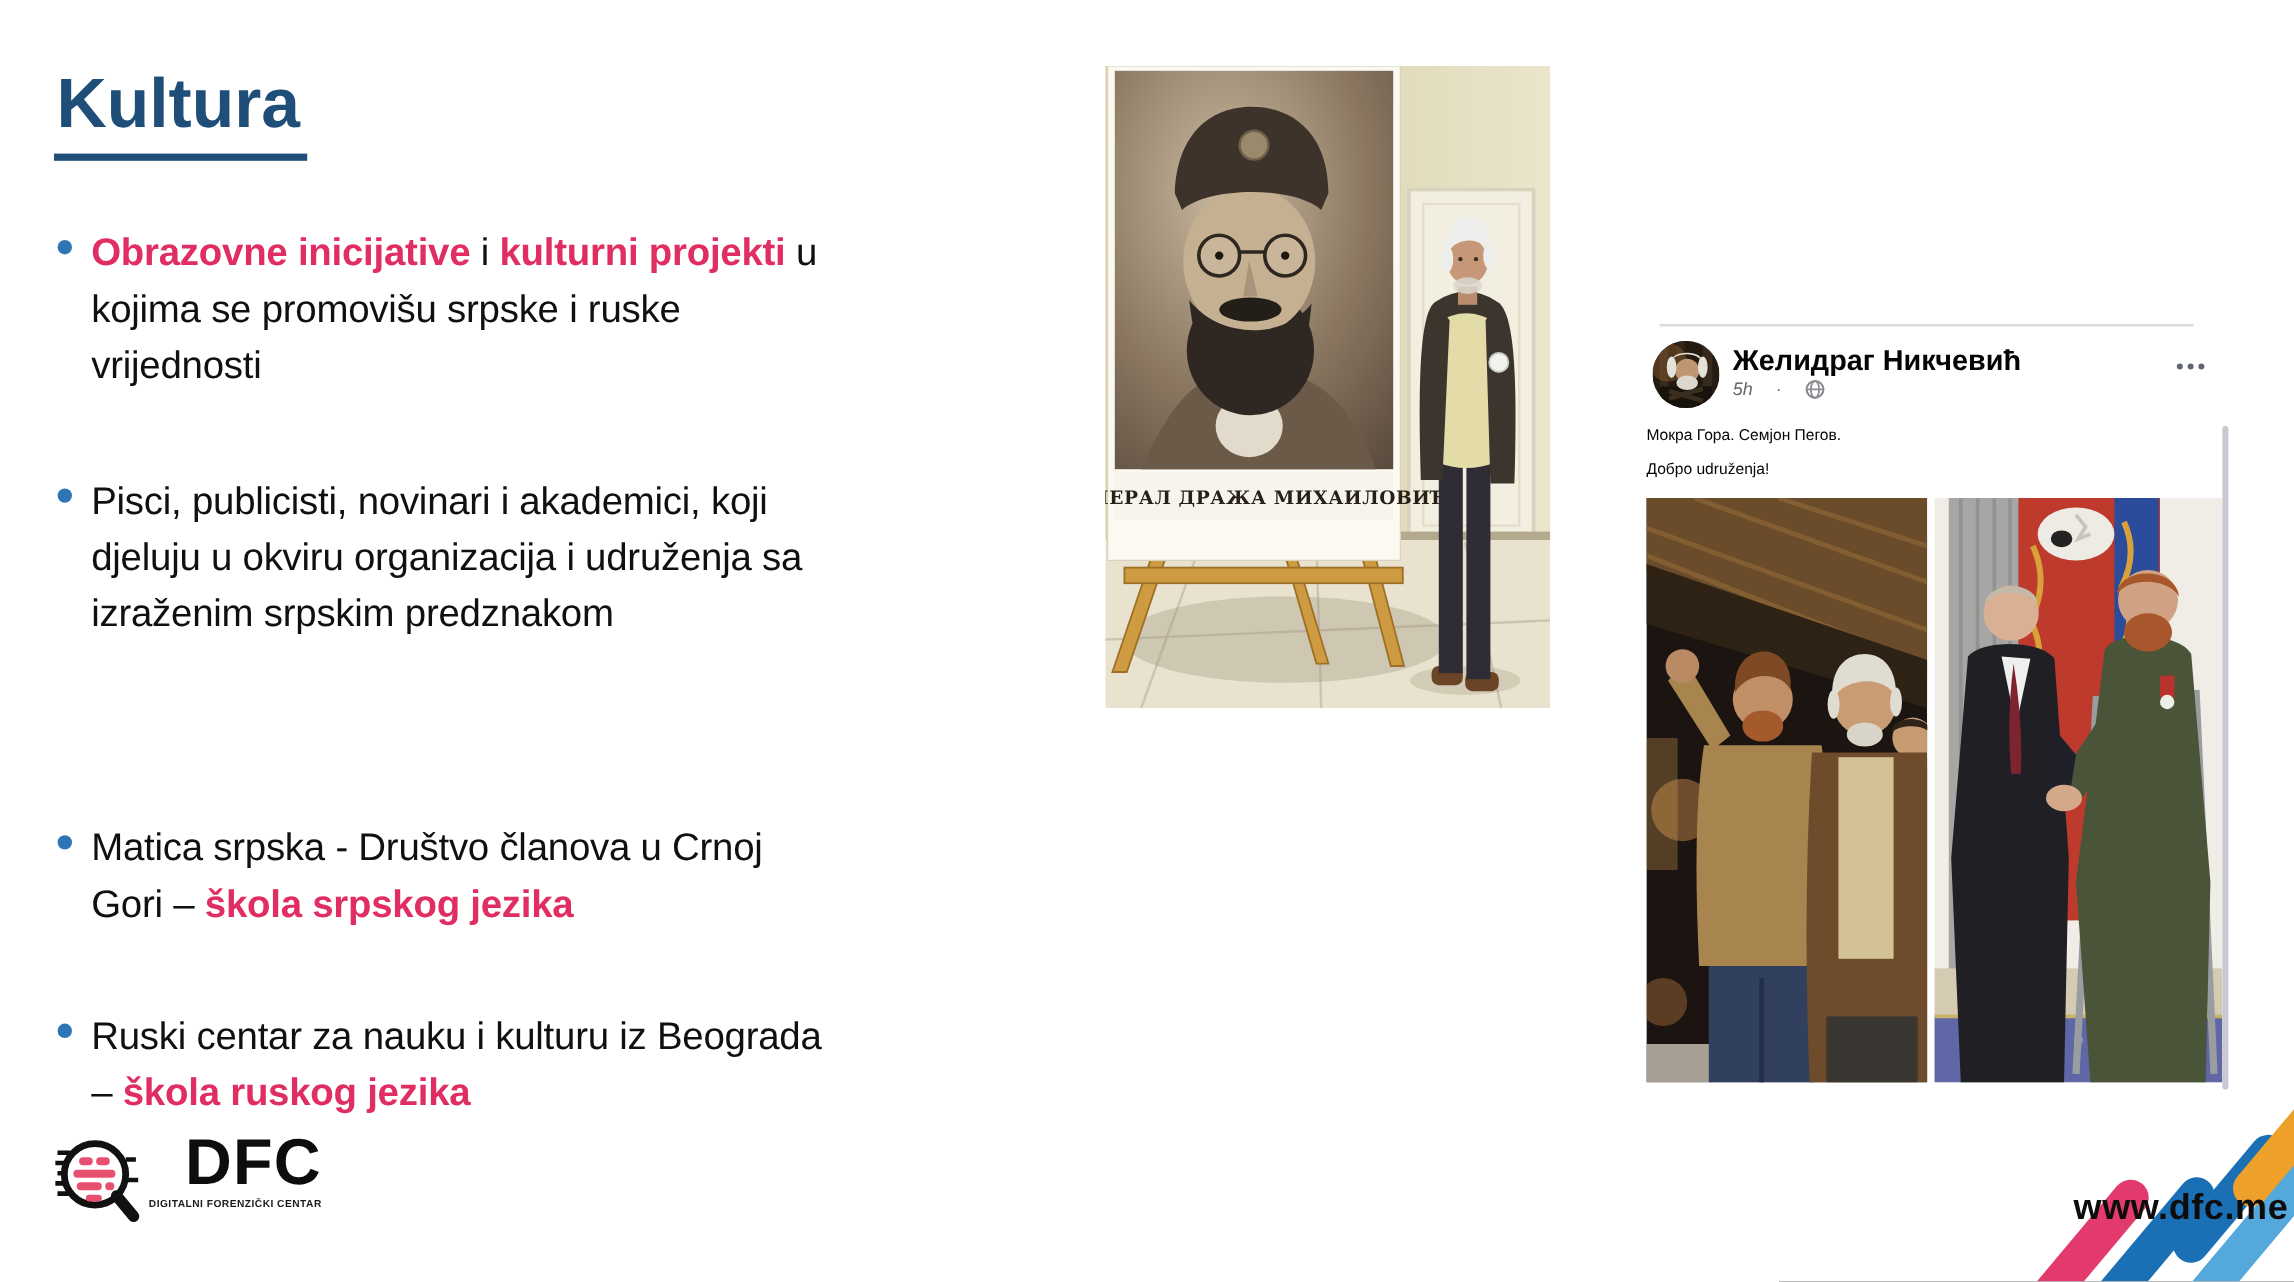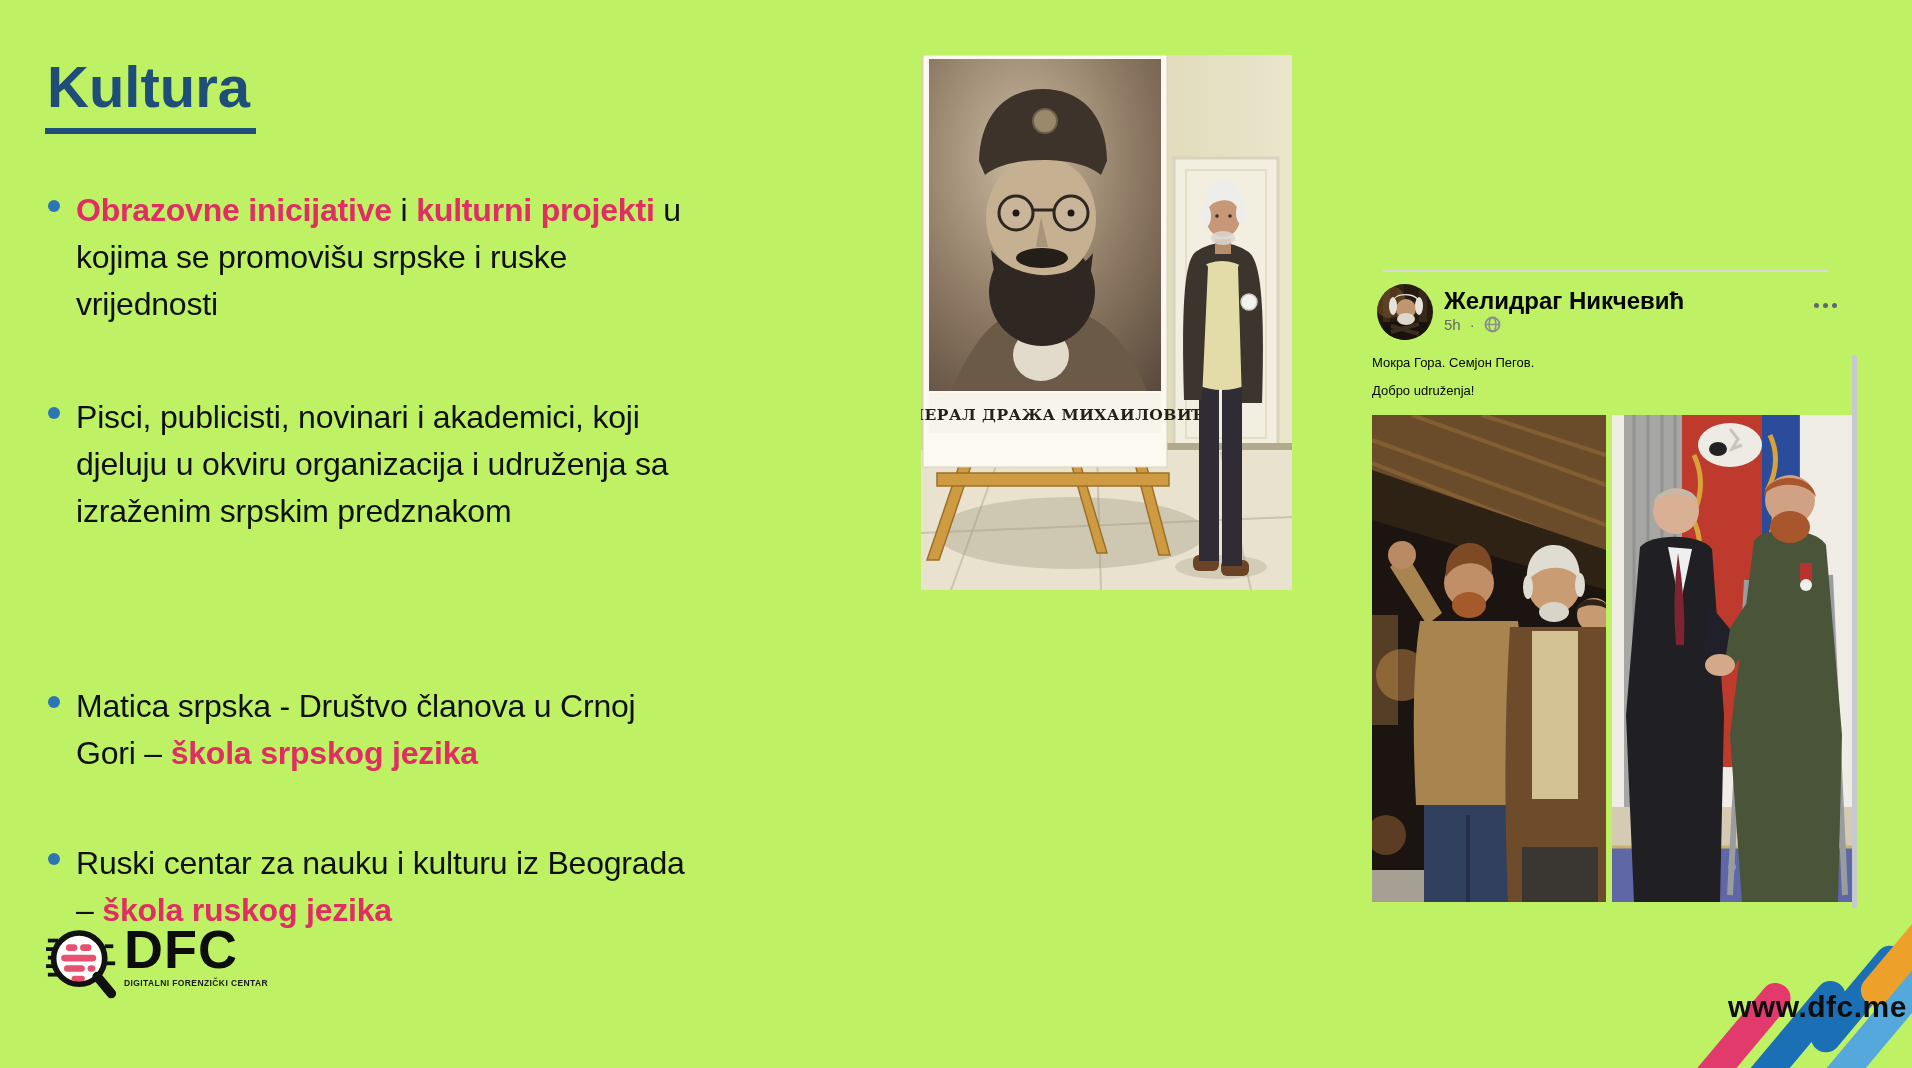--- a/index.html
+++ b/index.html
@@ -2,45 +2,45 @@
 <html style="--title: #1F4E79; --accent: #E02D62; --dot: #2E75B6; --s-orange: #EDA12B; --s-blue: #1B6FB5; --s-lblue: #55A8DC; --s-pink: #E23A6D;"><head>
 <meta charset="utf-8">
 <style>
   :root{
     --title:#1F4E79; --accent:#E02D62; --dot:#2E75B6;
     --s-orange:#EDA12B; --s-blue:#1B6FB5; --s-lblue:#55A8DC; --s-pink:#E23A6D;
   }
   *{margin:0;padding:0;box-sizing:border-box;}
   html,body{background:#888;}
   body{font-family:"Liberation Sans","DejaVu Sans",sans-serif;}
-  .slide{position:relative;width:1912px;height:1068px;background:#bef264;overflow:hidden;margin:0 auto;}
+  .slide{position:relative;width:1912px;height:1068px;background:#ffffff;overflow:hidden;margin:0 auto;}
 
   
   .title{position:absolute;left:45px;top:52px;font-size:58px;font-weight:700;line-height:1.2;
          color:var(--title);border-bottom:6px solid var(--title);padding:0 6px 6px 2px;display:inline-block;}
   .bullet{position:absolute;left:48px;width:660px;display:flex;align-items:flex-start;}
   .dot{width:12px;height:12px;border-radius:50%;background:var(--dot);margin:13px 16px 0 0;flex:0 0 12px;}
   .bt{font-size:32px;line-height:47px;color:#101010;width:620px;letter-spacing:-0.2px;}
   .bt .accent{color:var(--accent);font-weight:700;}
 
   
-  .dfc{position:absolute;left:46px;top:924px;display:flex;align-items:flex-start;}
+  .dfc{position:absolute;left:46px;top:944px;display:flex;align-items:flex-start;text-align:right;}
   .dfc-text{margin-left:6px;}
   .dfc-brand{font-size:54px;font-weight:900;letter-spacing:1px;color:#0D0D0D;line-height:0.95;font-family:"Liberation Sans",sans-serif;}
   .dfc-tag{font-size:8.5px;font-weight:700;letter-spacing:0.4px;color:#1A1A1A;margin-top:3px;}
 
   
   .photo-main{position:absolute;left:921px;top:55px;width:371px;height:535px;overflow:hidden;}
 
   
   .fb-divider{position:absolute;left:1383px;top:270px;width:445px;height:2px;background:#D8DADF;}
   .fb-avatar{position:absolute;left:1377px;top:284px;width:56px;height:56px;border-radius:50%;overflow:hidden;}
   .fb-name{position:absolute;left:1444px;top:287px;font-size:24px;font-weight:700;color:#050505;}
-  .fb-meta{position:absolute;left:1444px;top:316px;display:flex;align-items:center;gap:9px;
-           font-size:15px;color:#65676B;}
+  .fb-meta{position:absolute;left:1444px;top:316px;display:flex;align-items:center;gap:19px;
+           font-size:15px;color:#65676B;font-style:italic;}
   .fb-menu{position:absolute;left:1808px;top:297px;display:flex;gap:4px;padding:6px;cursor:pointer;}
   .fb-menu i{width:5px;height:5px;border-radius:50%;background:#606770;}
   .fb-text{position:absolute;left:1372px;top:349px;font-size:13px;line-height:28px;color:#050505;}
   .fb-images{position:absolute;left:1372px;top:415px;display:flex;gap:6px;}
   .fb-img{display:block;}
   .fb-scrollbar{position:absolute;left:1852px;top:355px;width:5px;height:553px;border-radius:3px;background:#C6C9CF;}
 
   
   .decor{position:absolute;left:1600px;top:860px;width:312px;height:208px;overflow:hidden;}
   .stripe{position:absolute;height:30px;border-radius:15px;transform:rotate(-50deg);}

